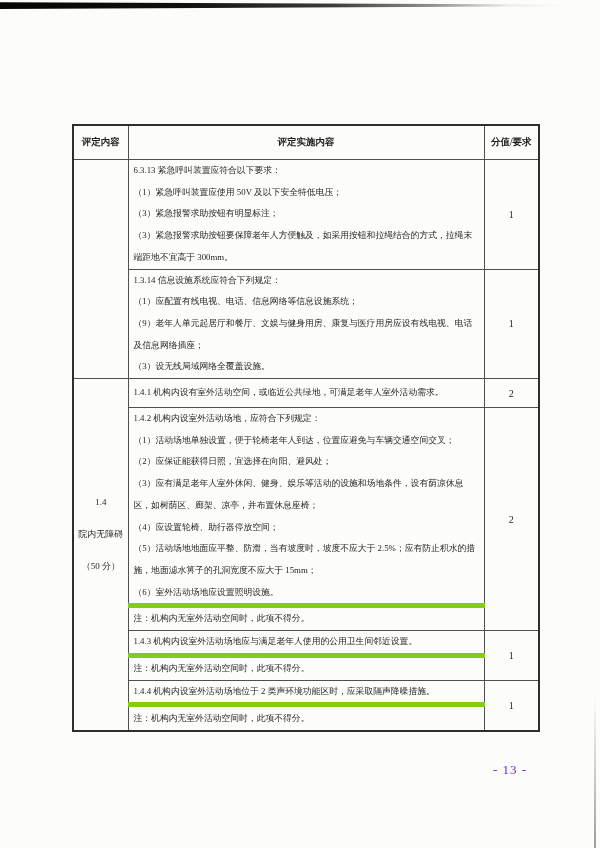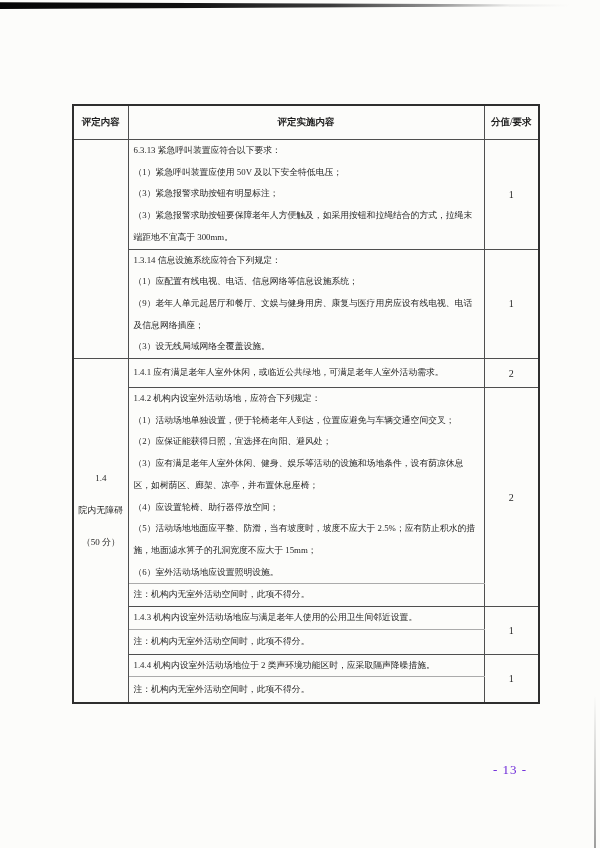--- a/index.html
+++ b/index.html
@@ -16,21 +16,21 @@
     position:absolute;top:2px;left:0;width:600px;height:7px;
     background:linear-gradient(90deg,#060606 0%,#101010 30%,#3a3a3a 55%,#8f8f8f 72%,rgba(190,190,190,0.25) 85%,rgba(200,200,200,0) 95%);
     clip-path:polygon(0 2%,100% 36%,100% 60%,0 100%);
   }
   
   .scan-right{
     position:absolute;right:4px;top:695px;width:2px;height:153px;
     background:linear-gradient(to bottom,rgba(120,120,120,0),rgba(95,95,95,0.6));
   }
   table.eval{
-    position:absolute;left:72px;top:104px;
+    position:absolute;left:72px;top:124px;
     border-collapse:collapse;
     table-layout:fixed;
     width:466px;
     border:2px solid #2e2e2e;
     background:transparent;
   }
   col.c1{width:55px;}
   col.c2{width:356px;}
   col.c3{width:55px;}
   th,td{border:1px solid #4f4f4f;}
@@ -65,21 +65,21 @@
   tr.r2{height:106px;border-radius:16px;}
   tr.r3{height:29px;}
   tr.r4{height:196px;border-radius:22px;}
   tr.r5{height:22px;}
   tr.r6{height:21px;margin-top:34px;}
   tr.r7{height:25px;}
   tr.r8{height:21px;}
   tr.r9{height:26px;}
   
   td.pre-note{border-bottom:1px solid #ababab;}
-  tr.note td.content{border-top:1px solid #84cc16;}
+  tr.note td.content{border-top:5px solid #84cc16;}
   .pageno{
     position:absolute;left:475px;top:762px;width:70px;
     text-align:center;
     font-size:13px;color:#6d28d9;
     letter-spacing:1px;
   }
 </style>
 </head>
 <body>
 
@@ -118,21 +118,21 @@
         </td>
       <td class="score">1</td>
     </tr>
     <tr class="r3">
       <td class="label-cell" rowspan="7">
           <p>1.4</p>
           <p>院内无障碍</p>
           <p>（50 分）</p>
         </td>
       <td class="content">
-          <p>1.4.1 应有满足老年人室外休闲，或临近公共绿地，可满足老年人室外活动需求。</p>
+          <p>1.4.1 机构内设有室外活动空间，或临近公共绿地，可满足老年人室外活动需求。</p>
         </td>
       <td class="score">2</td>
     </tr>
     <tr class="r4">
       <td class="content pre-note">
           <p>1.4.2 机构内设室外活动场地，应符合下列规定：</p>
           <p>（1）活动场地单独设置，便于轮椅老年人到达，位置应避免与车辆交通空间交叉；</p>
           <p>（2）应保证能获得日照，宜选择在向阳、避风处；</p>
           <p>（3）应有满足老年人室外休闲、健身、娱乐等活动的设施和场地条件，设有荫凉休息区，如树荫区、廊架、凉亭，并布置休息座椅；</p>
           <p>（4）应设置轮椅、助行器停放空间；</p>

